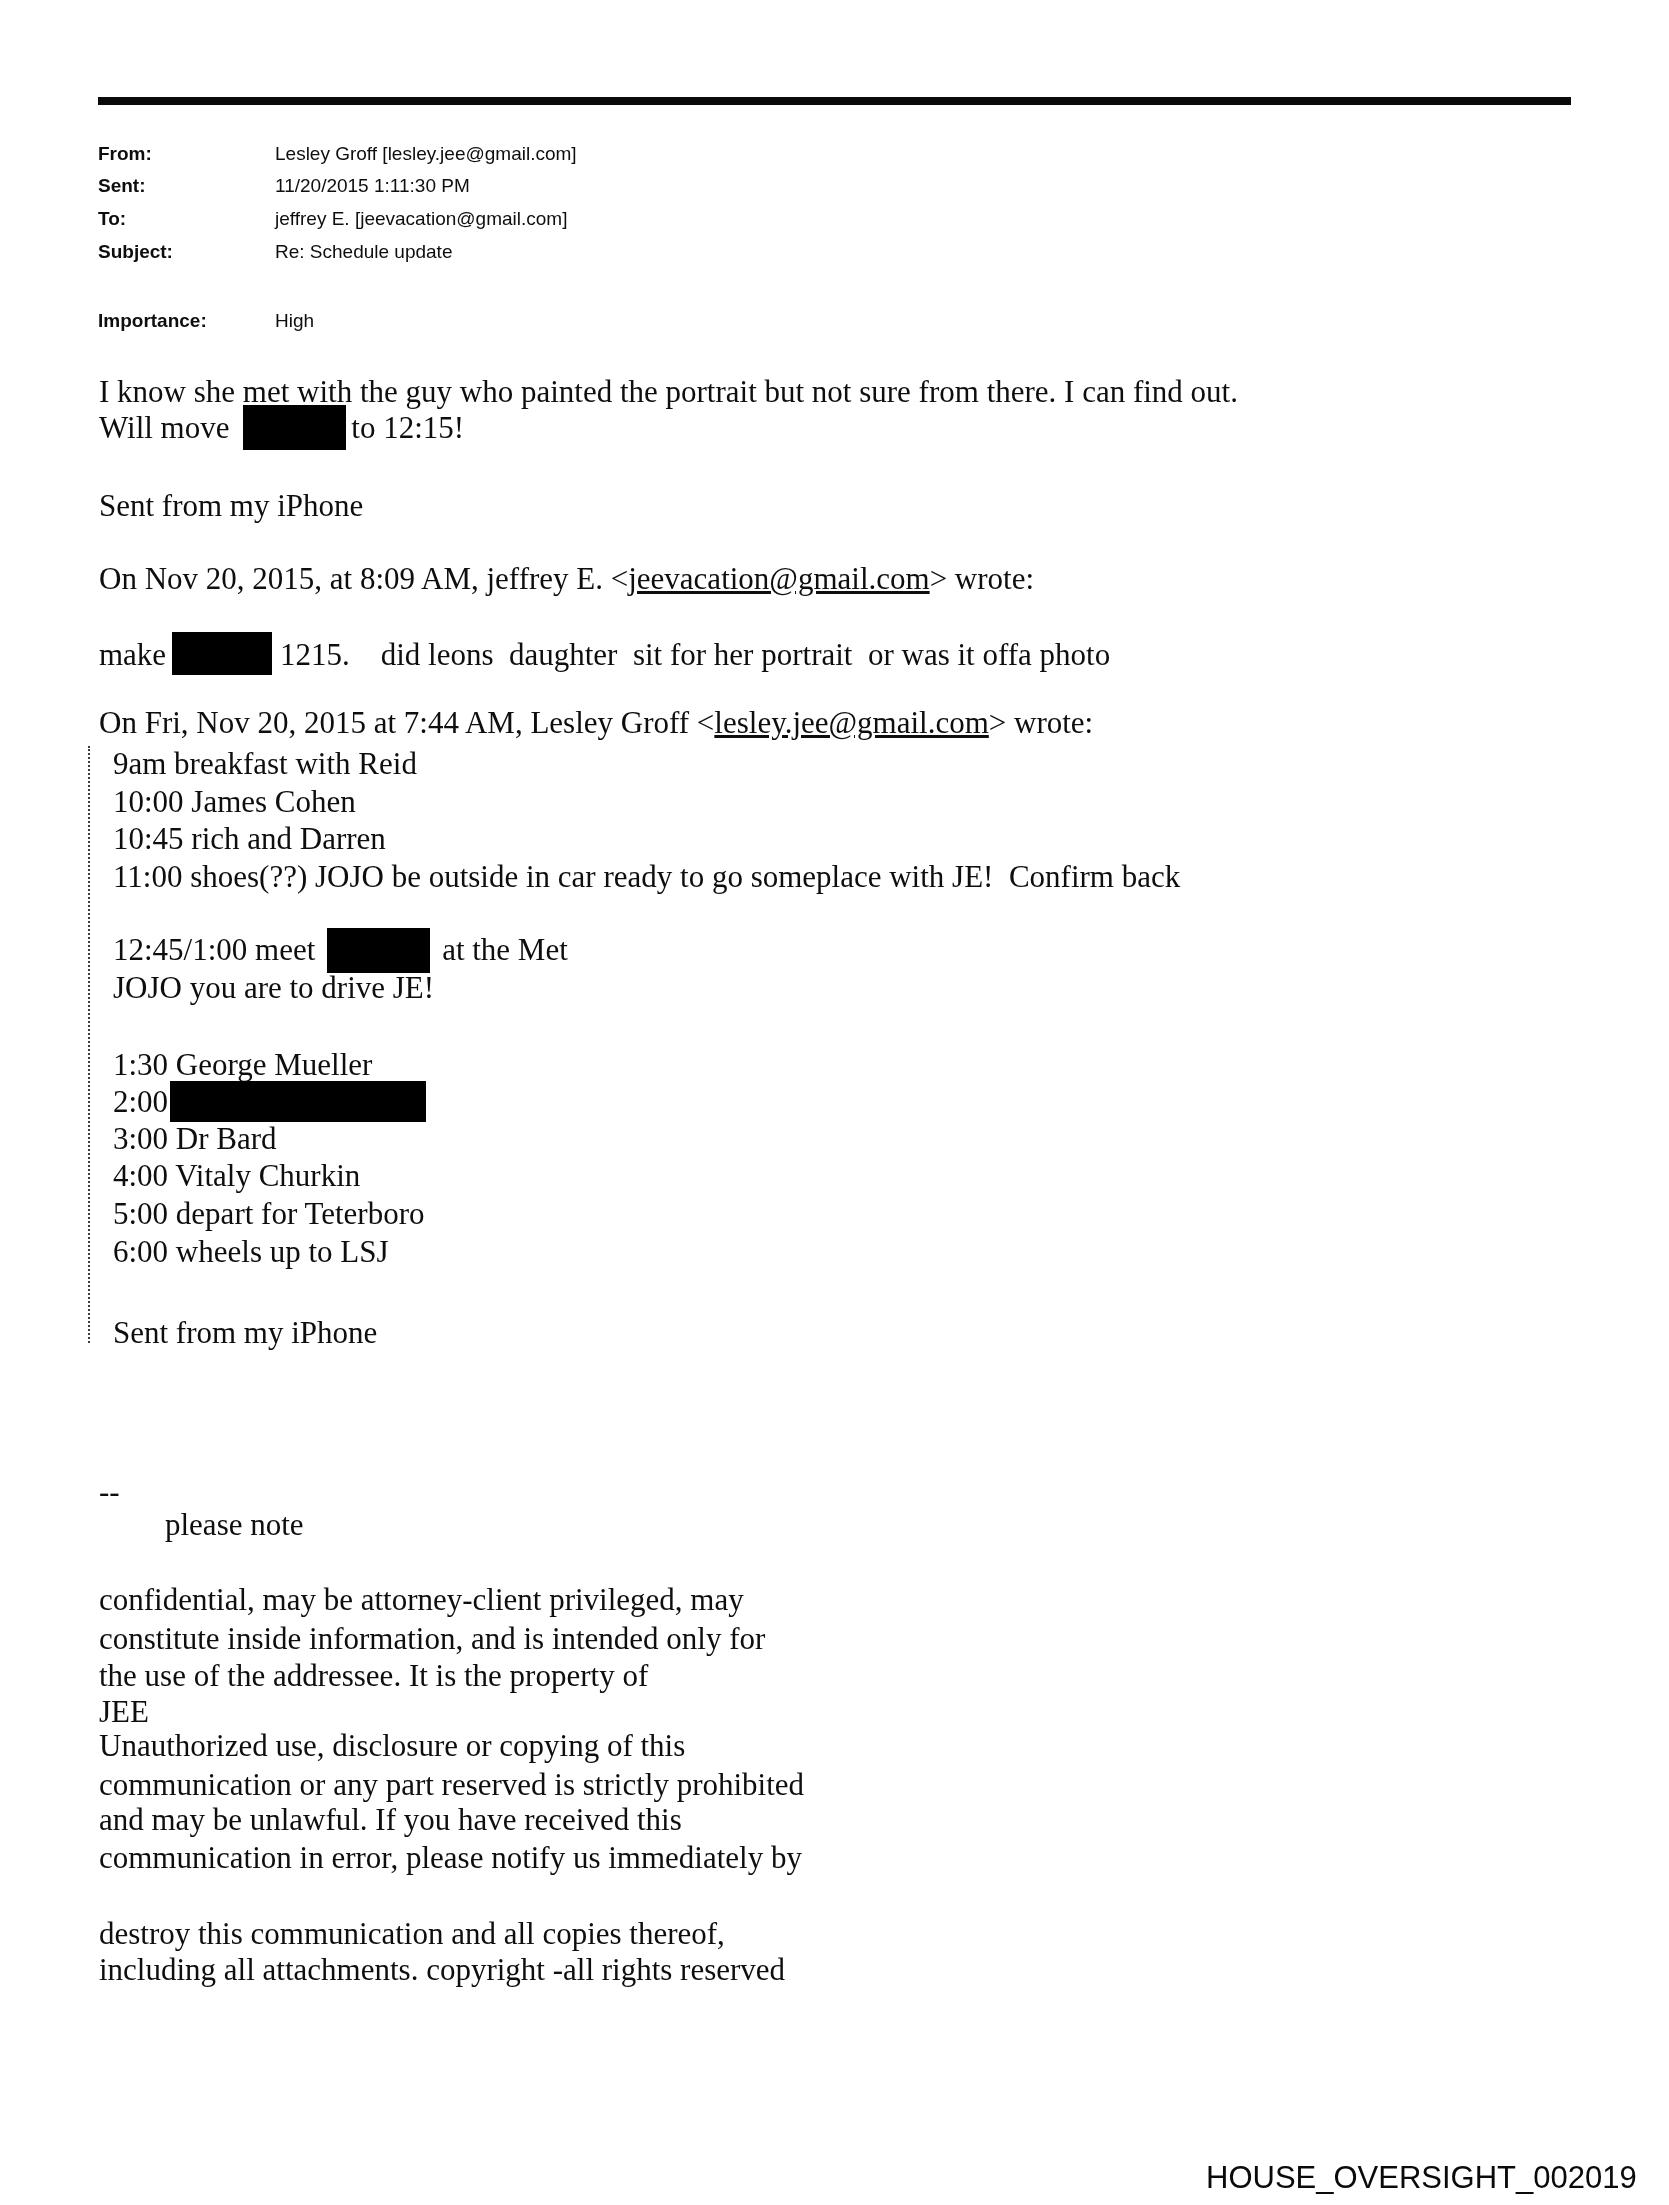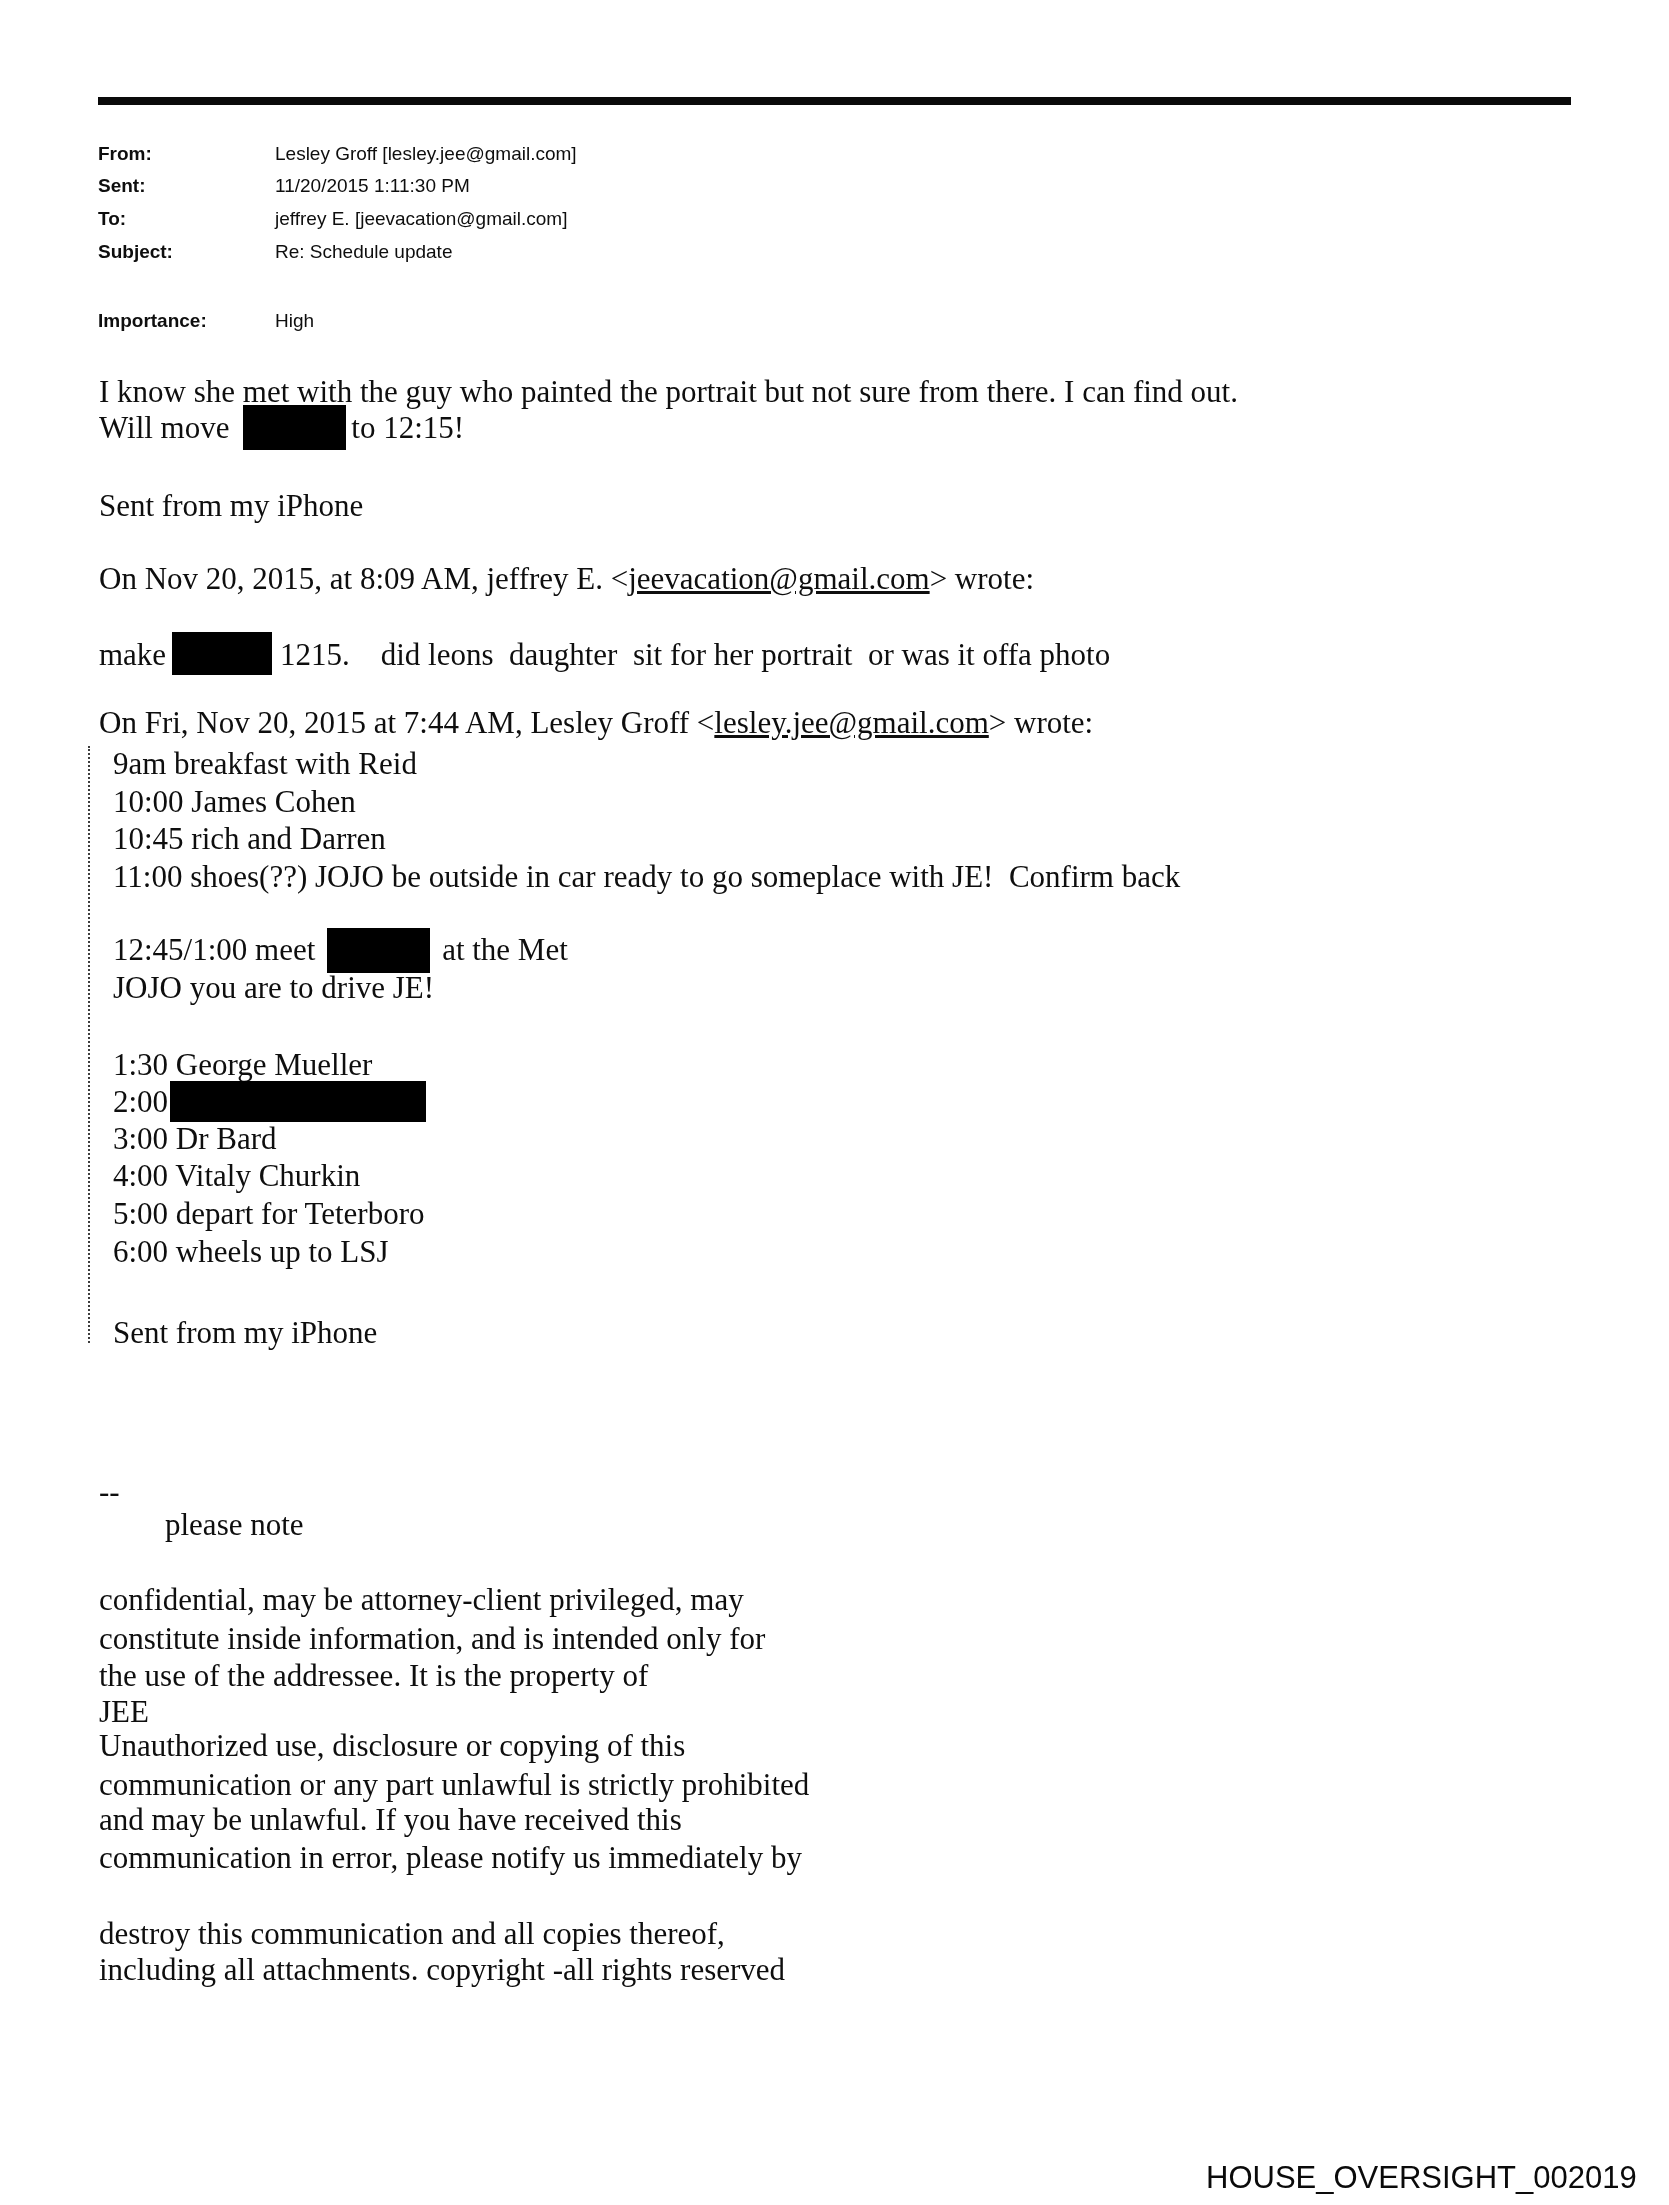--- a/index.html
+++ b/index.html
@@ -129,21 +129,21 @@
   <div class="redact" style="left:327px;top:928px;width:103px;height:45px"></div>
   <div class="redact" style="left:170px;top:1081px;width:256px;height:41px"></div>
 
   <div class="ln" style="top:1473px;left:99px">--</div>
   <div class="ln" style="top:1506px;left:165px">please note</div>
   <div class="ln" style="top:1581px;left:99px">confidential, may be attorney-client privileged, may</div>
   <div class="ln" style="top:1620px;left:99px">constitute inside information, and is intended only for</div>
   <div class="ln" style="top:1657px;left:99px">the use of the addressee. It is the property of</div>
   <div class="ln" style="top:1693px;left:99px">JEE</div>
   <div class="ln" style="top:1727px;left:99px">Unauthorized use, disclosure or copying of this</div>
-  <div class="ln" style="top:1766px;left:99px">communication or any part unlawful is strictly prohibited</div>
+  <div class="ln" style="top:1766px;left:99px">communication or any part reserved is strictly prohibited</div>
   <div class="ln" style="top:1839px;left:99px">communication in error, please notify us immediately by</div>
   <div class="ln" style="top:1801px;left:99px">and may be unlawful. If you have received this</div>
   <div class="ln" style="top:1915px;left:99px">destroy this communication and all copies thereof,</div>
   <div class="ln" style="top:1951px;left:99px">including all attachments. copyright -all rights reserved</div>
 
   <div class="bates">HOUSE_OVERSIGHT_002019</div>
 
 </div>
 
 

